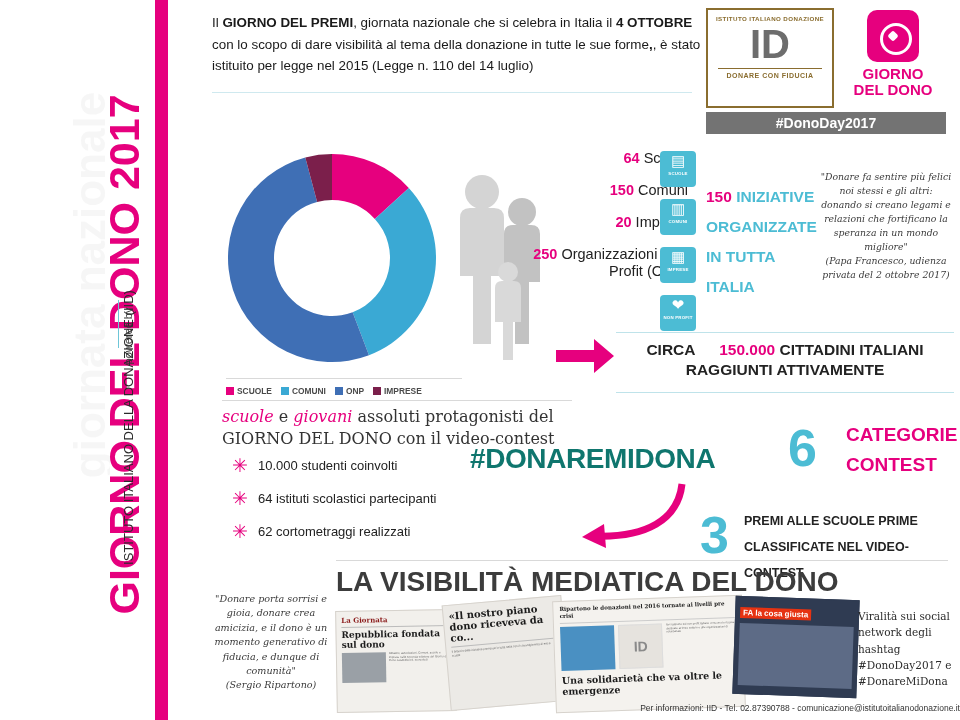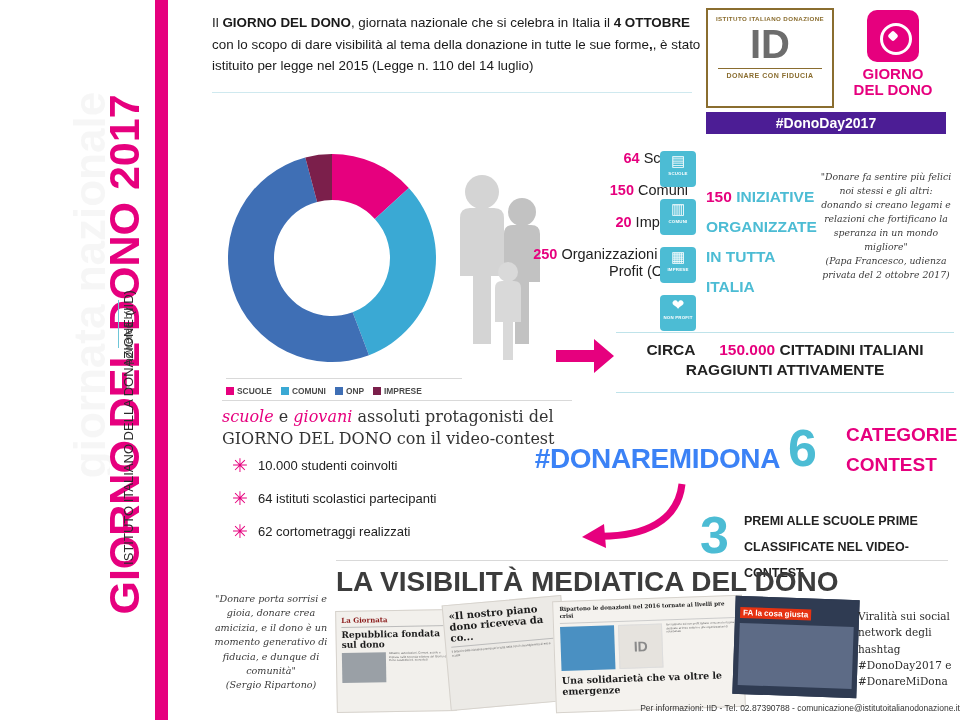--- a/index.html
+++ b/index.html
@@ -86,21 +86,21 @@
     content: ""; position: absolute; left: 13px; top: 13px; width: 26px; height: 26px;
     border: 3px solid #fff; border-radius: 50%;
   }
   .gdd-mark::after {
     content: ""; position: absolute; left: 22px; top: 22px; width: 8px; height: 8px;
     background: #fff; border-radius: 2px; transform: rotate(45deg);
   }
   .gdd-text { font-size: 15px; font-weight: bold; color: #e6007e; line-height: 16px; }
   .hashtag-bar {
     position: absolute; left: 706px; top: 112px; width: 240px; height: 22px;
-    background: #4c1d95; color: #fff; font-size: 14px; font-weight: bold;
+    background: #737373; color: #fff; font-size: 14px; font-weight: bold;
     display: flex; align-items: center; justify-content: center;
   }
 
   
   .headline {
     position: absolute; left: 212px; top: 100px; width: 500px;
     font-size: 30px; font-weight: bold; color: #4cbcd4; letter-spacing: .3px;
   }
   .rule-teal {
     position: absolute; left: 212px; top: 92px; width: 480px; height: 1px; background: #cfe9ef;
@@ -166,21 +166,21 @@
   .scuole-line .pinkital { color: #e6007e; font-style: italic; }
   .scuole-rule { position: absolute; left: 222px; top: 400px; width: 350px; height: 1px; background: #d9d9d9; }
 
   .bullets { position: absolute; left: 232px; top: 458px; width: 320px; }
   .bullet { display: flex; align-items: center; gap: 10px; margin-bottom: 18px; font-size: 13px; color: #222; }
   .star { color: #e6007e; font-size: 19px; line-height: 14px; }
 
   
   .dmd {
     position: absolute; left: 470px; top: 443px; width: 310px;
-    font-size: 28px; font-weight: bold; color: #3b82f6; letter-spacing: -0.4px; text-align: right;
+    font-size: 28px; font-weight: bold; color: #0f766e; letter-spacing: -0.4px;
   }
   .arrow2 { position: absolute; left: 560px; top: 480px; width: 130px; height: 70px; }
 
   
   .six { position: absolute; left: 788px; top: 418px; font-size: 52px; font-weight: bold; color: #4cbcd4; }
   .cat-txt { position: absolute; left: 846px; top: 420px; font-size: 19px; font-weight: bold; color: #e6007e; line-height: 30px; }
   .three { position: absolute; left: 700px; top: 505px; font-size: 52px; font-weight: bold; color: #4cbcd4; }
   .premi-txt { position: absolute; left: 744px; top: 508px; width: 214px; font-size: 12.5px; font-weight: bold; color: #222; line-height: 26px; }
 
   
@@ -225,21 +225,21 @@
 
     </div>
     <div class="vert-title">GIORNO DEL DONO 2017</div>
     <div class="vert-rule"></div>
     <div class="vert-powered">powered by</div>
     <div class="vert-iid">ISTITUTO ITALIANO DELLA DONAZIONE (IID)</div>
     <div class="pink-strip"></div>
   </div>
 
   <div class="intro">
-    <span>Il </span><b>GIORNO DEL DONO</b><span>, giornata nazionale che si celebra in Italia il </span><b>4 OTTOBRE</b><span> con lo scopo di dare visibilità al tema della donazione in tutte le sue forme</span><b>,</b><span>, è stato istituito per legge nel 2015 (Legge n. 110 del 14 luglio)</span>
+    <span>Il </span><b>GIORNO DEL PREMI</b><span>, giornata nazionale che si celebra in Italia il </span><b>4 OTTOBRE</b><span> con lo scopo di dare visibilità al tema della donazione in tutte le sue forme</span><b>,</b><span>, è stato istituito per legge nel 2015 (Legge n. 110 del 14 luglio)</span>
   </div>
 
   <div class="logo-box">
     <div class="logo-iid">
       <div class="arc-top">ISTITUTO ITALIANO DONAZIONE</div>
       <div class="id">ID</div>
       <div class="goldline"></div>
       <div class="sub">DONARE CON FIDUCIA</div>
     </div>
     <div class="logo-gdd">

